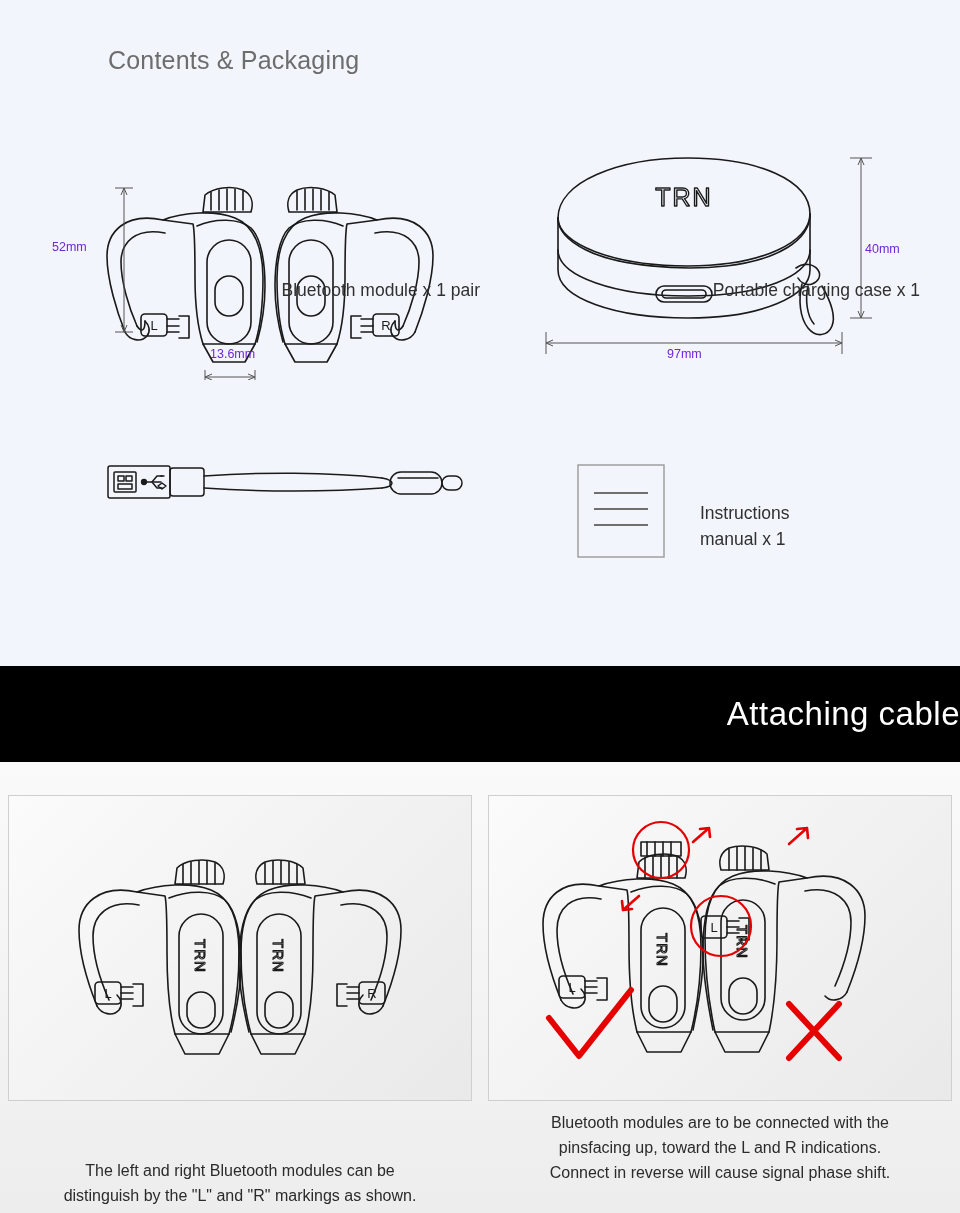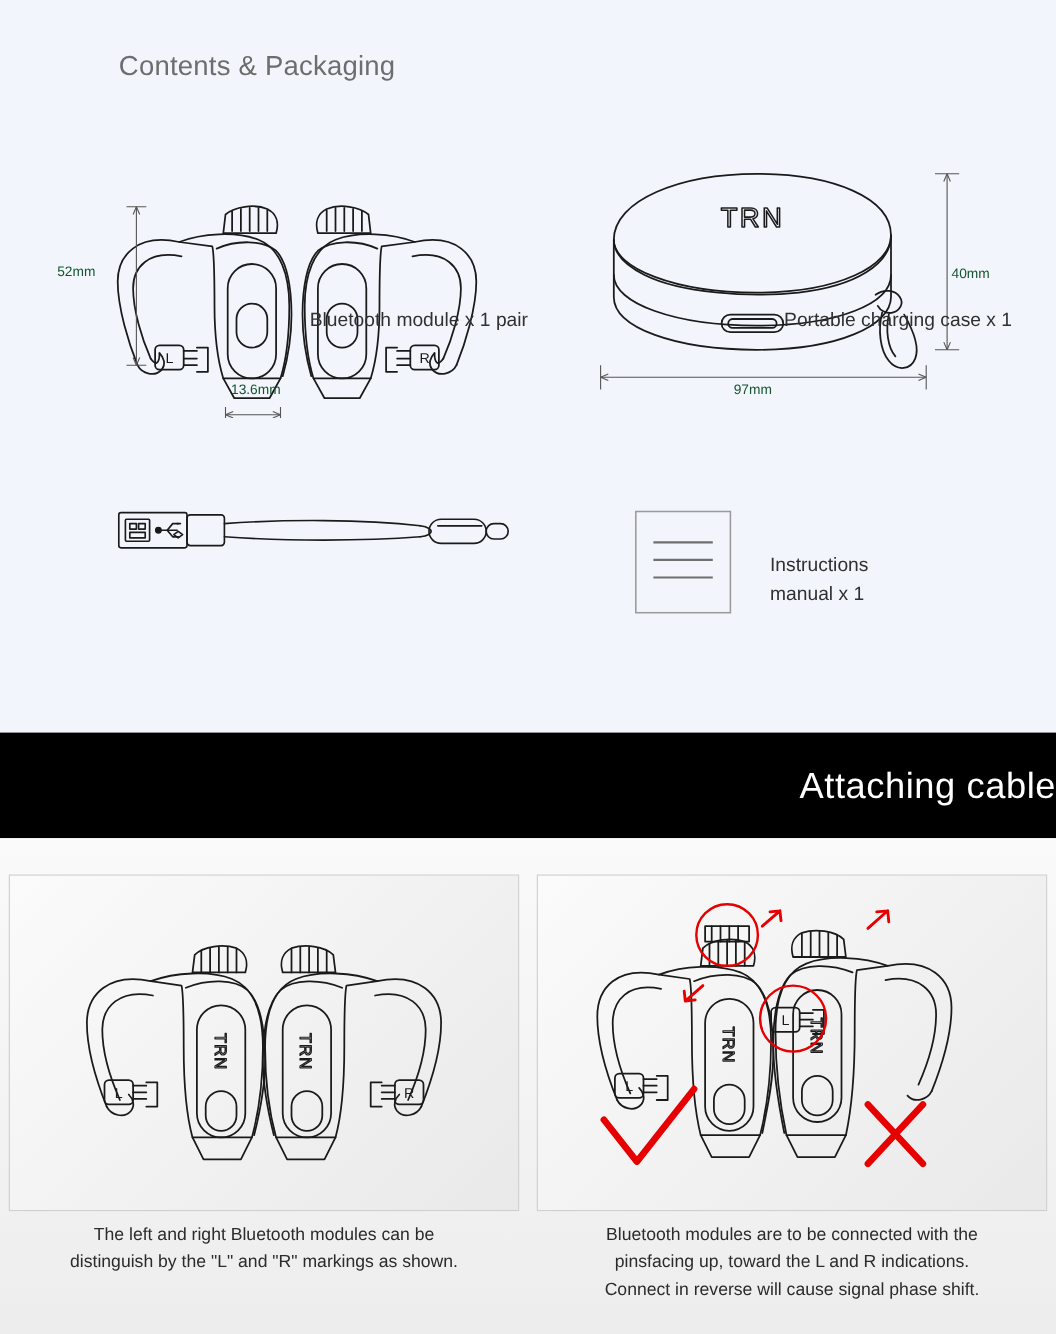--- a/index.html
+++ b/index.html
@@ -59,21 +59,21 @@
     left: 140px;
     top: 45px;
     font-size: 17.5px;
     line-height: 26px;
     color: #303030;
   }
 
   .dim-label {
     position: absolute;
     font-size: 12.5px;
-    color: #14532d;
+    color: #6d28d9;
   }
 
   
   .banner {
     position: absolute;
     left: 0;
     top: 666px;
     width: 960px;
     height: 96px;
     background: #000;
@@ -108,21 +108,21 @@
   .panel-right { left: 488px; width: 464px; }
 
   .panel-caption {
     position: absolute;
     top: 348px;
     font-size: 16px;
     line-height: 25px;
     color: #2b2b2b;
     text-align: center;
   }
-  .caption-left  { left: 8px;   width: 464px; }
+  .caption-left  { left: 8px;   width: 464px; margin-top: 48px; }
   .caption-right { left: 488px; width: 464px; }
 
   svg { display: block; }
 </style>
 </head>
 <body>
 
 <div class="page">
 
   <div class="contents-section">

